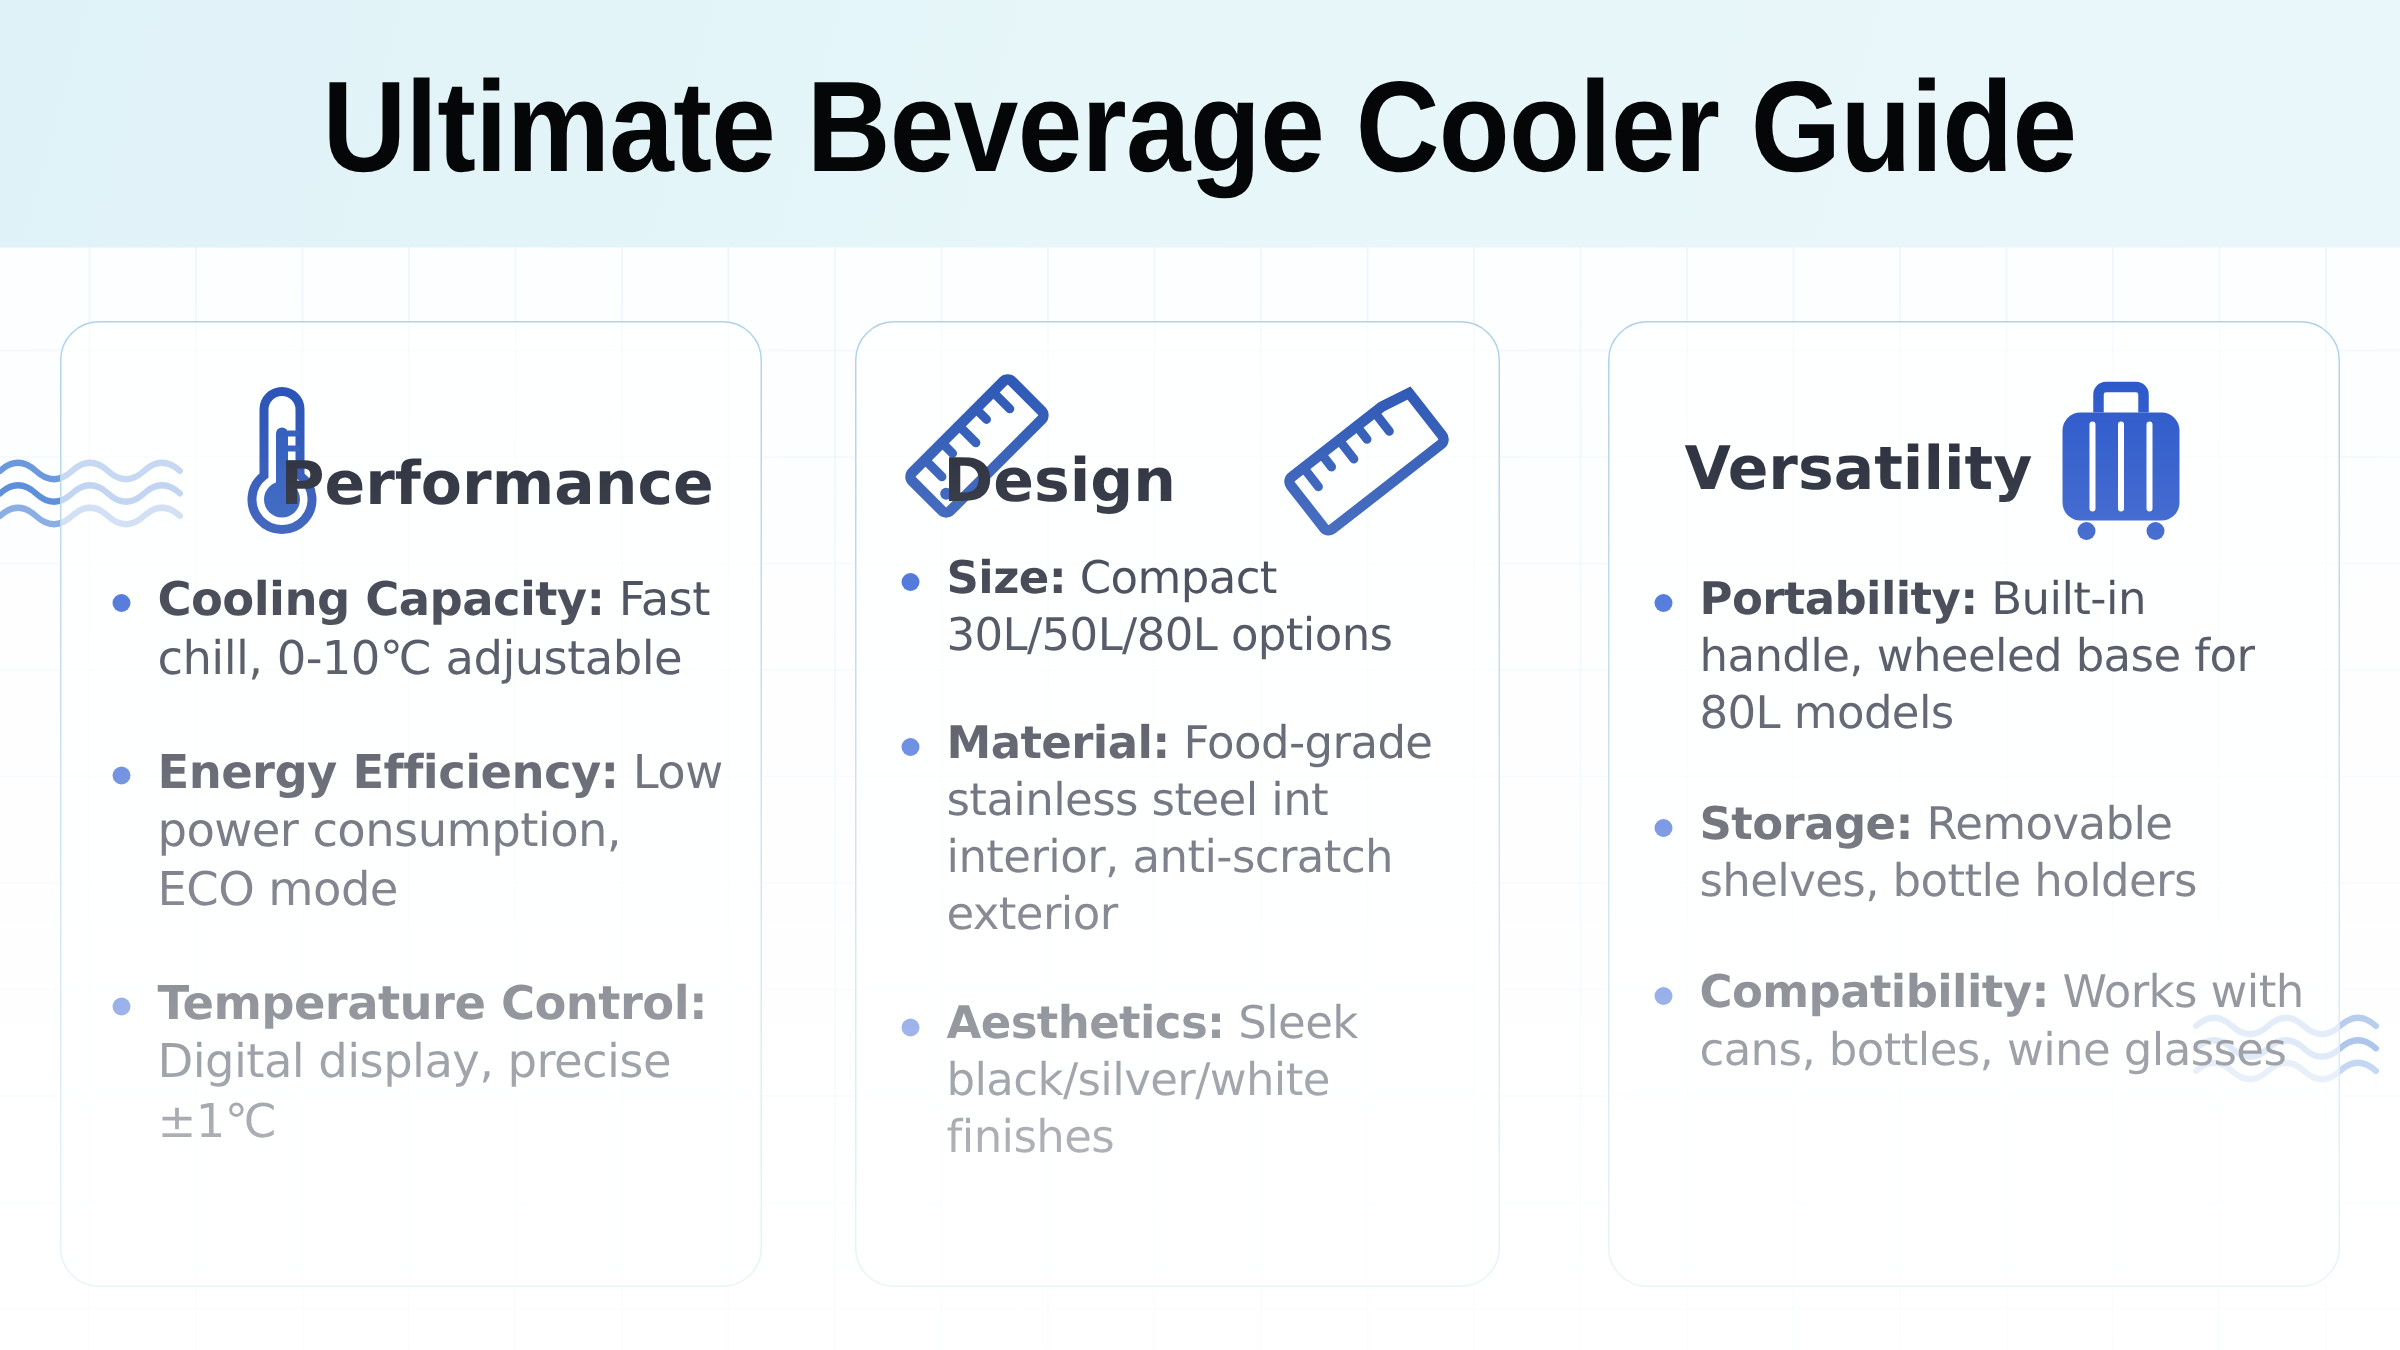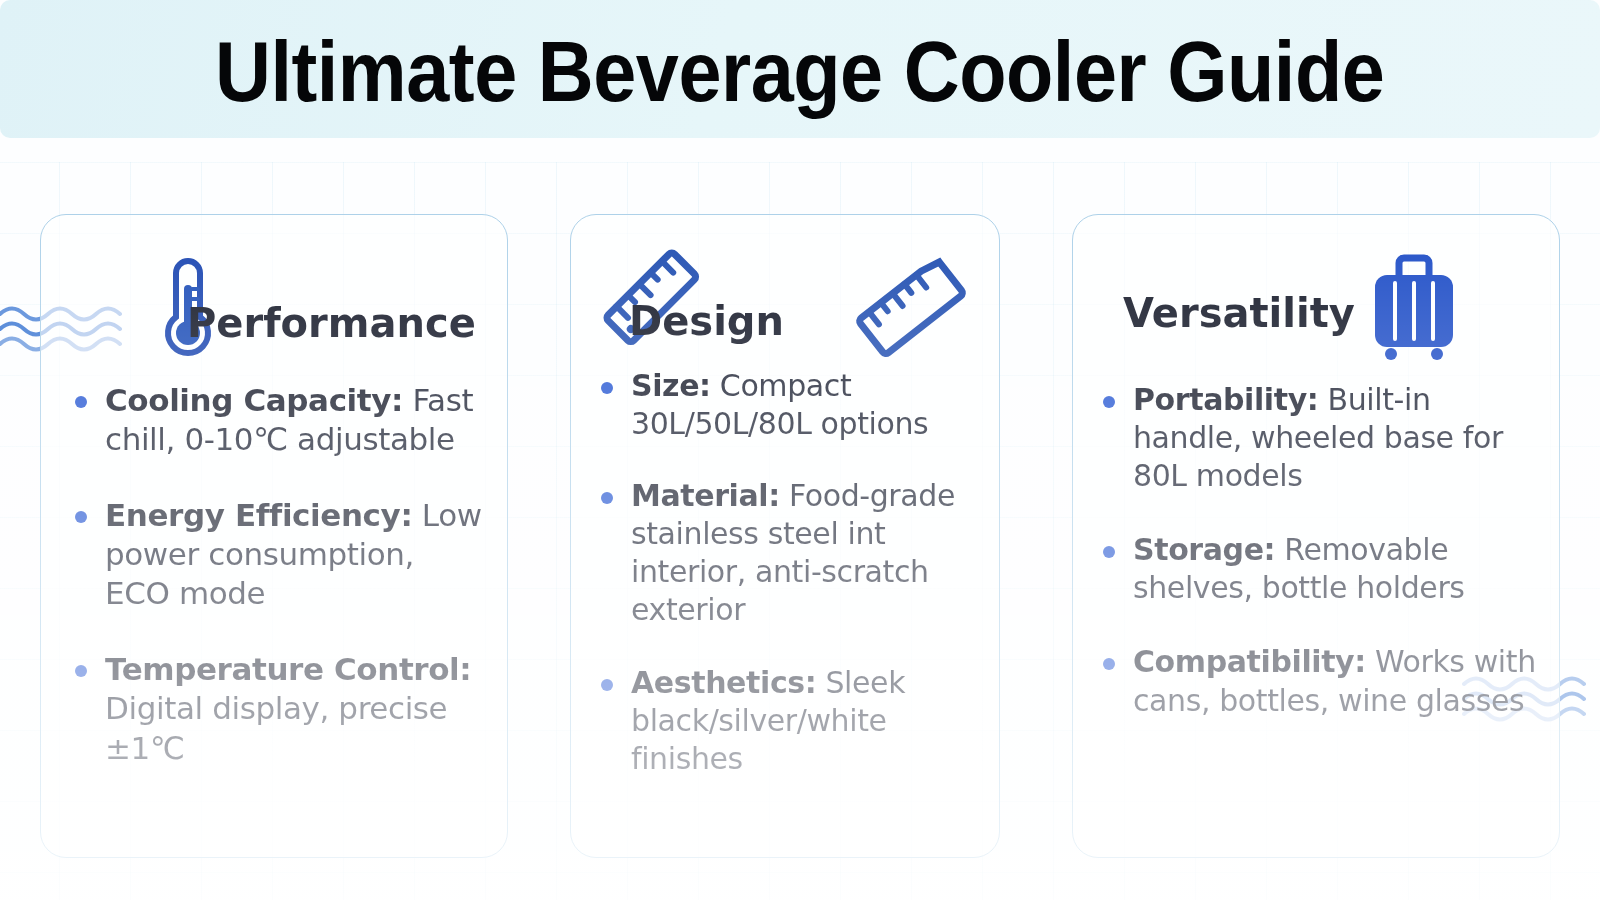--- a/index.html
+++ b/index.html
@@ -33,26 +33,25 @@
     left: 0; top: 162px;
     width: 1600px; height: 738px;
     background: linear-gradient(to bottom, rgba(255,255,255,0) 0%, rgba(255,255,255,0.45) 55%, rgba(255,255,255,0.8) 100%);
     pointer-events: none;
   }
 
   
   .header {
     position: absolute;
     left: 0; top: 0;
-    width: 1600px; height: 138px;
+    width: 1600px; height: 165px;
     background: linear-gradient(105deg, #dff2f7 0%, #e6f6f9 45%, #eaf7fa 100%);
     display: flex;
     align-items: center;
     justify-content: center;
-    border-radius: 10px;
   }
   .header-title {
     font-family: "Liberation Sans Narrow", "Liberation Sans", sans-serif;
     font-weight: 700;
     font-size: 86px;
     line-height: 1;
     letter-spacing: -0.5px;
     color: #050608;
     transform: scaleX(0.9);
     transform-origin: center;

